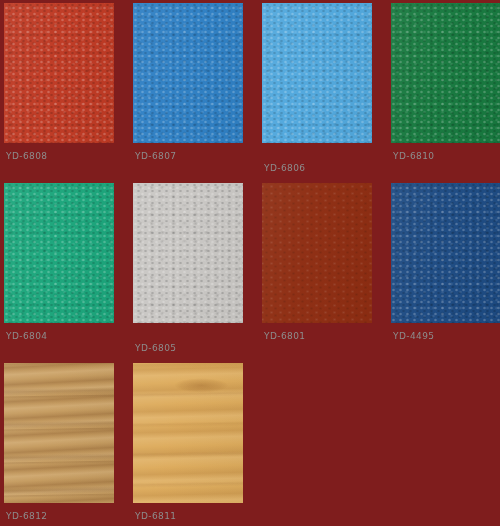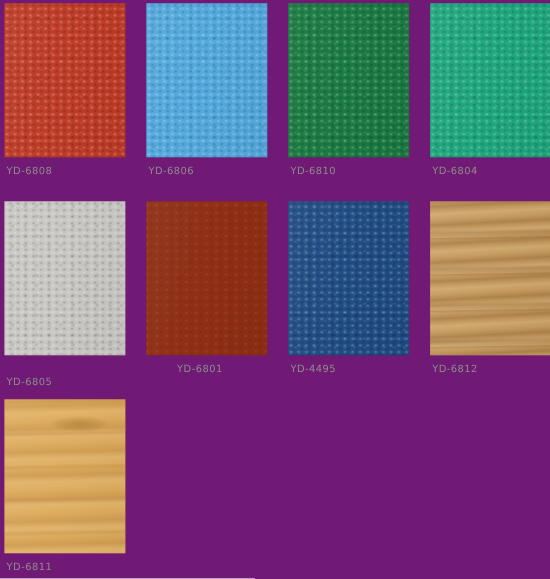--- a/index.html
+++ b/index.html
@@ -12,21 +12,21 @@
     width: 500px;
     height: 526px;
     font-family: "Liberation Sans", "DejaVu Sans", sans-serif;
     overflow: hidden;
   }
 
   #swatch-chart {
     position: relative;
     width: 500px;
     height: 526px;
-    background: #701a75;
+    background: #7f1d1d;
     box-sizing: border-box;
     padding: 3px 0 0 4px;
   }
 
   .swatch-grid {
     display: grid;
     grid-template-columns: repeat(4, 110px);
     grid-template-rows: repeat(3, 171px);
     column-gap: 19px;
     row-gap: 9px;
@@ -167,26 +167,32 @@
   <div class="swatch-grid">
 
     <div class="swatch-cell">
       <div class="swatch-chip tex-pebble" style="background-color: rgb(191, 58, 36);">
         <div class="chip-sheen"></div>
       </div>
       <div class="swatch-label" style="color: rgb(141, 141, 141);">YD-6808</div>
     </div>
 
 
+    <div class="swatch-cell">
+      <div class="swatch-chip tex-pebble" style="background-color: rgb(47, 128, 196);">
+        <div class="chip-sheen"></div>
+      </div>
+      <div class="swatch-label" style="color: rgb(141, 141, 141);">YD-6807</div>
+    </div>
 
     <div class="swatch-cell">
       <div class="swatch-chip tex-pebble" style="background-color: rgb(81, 168, 221);">
         <div class="chip-sheen"></div>
       </div>
-      <div class="swatch-label" style="color: rgb(141, 141, 141);">YD-6806</div>
+      <div class="swatch-label" style="color: rgb(141, 141, 141); margin-top: 12px;">YD-6806</div>
     </div>
 
 
     <div class="swatch-cell">
       <div class="swatch-chip tex-pebble" style="background-color: rgb(23, 121, 63);">
         <div class="chip-sheen"></div>
       </div>
       <div class="swatch-label" style="color: rgb(141, 141, 141);">YD-6810</div>
     </div>
 
@@ -201,21 +207,21 @@
       <div class="swatch-chip tex-pebble" style="background-color: rgb(201, 199, 196);">
         <div class="chip-sheen"></div>
       </div>
       <div class="swatch-label" style="color: rgb(141, 141, 141); margin-top: 12px;">YD-6805</div>
     </div>
 
     <div class="swatch-cell">
       <div class="swatch-chip tex-fine" style="background-color: rgb(142, 45, 18);">
         <div class="chip-sheen"></div>
       </div>
-      <div class="swatch-label" style="color: rgb(141, 141, 141); margin-left: 26px;">YD-6801</div>
+      <div class="swatch-label" style="color: rgb(141, 141, 141);">YD-6801</div>
     </div>
 
     <div class="swatch-cell">
       <div class="swatch-chip tex-pebble" style="background-color: rgb(29, 75, 131);">
         <div class="chip-sheen"></div>
       </div>
       <div class="swatch-label" style="color: rgb(141, 141, 141);">YD-4495</div>
     </div>
 
     <div class="swatch-cell">

